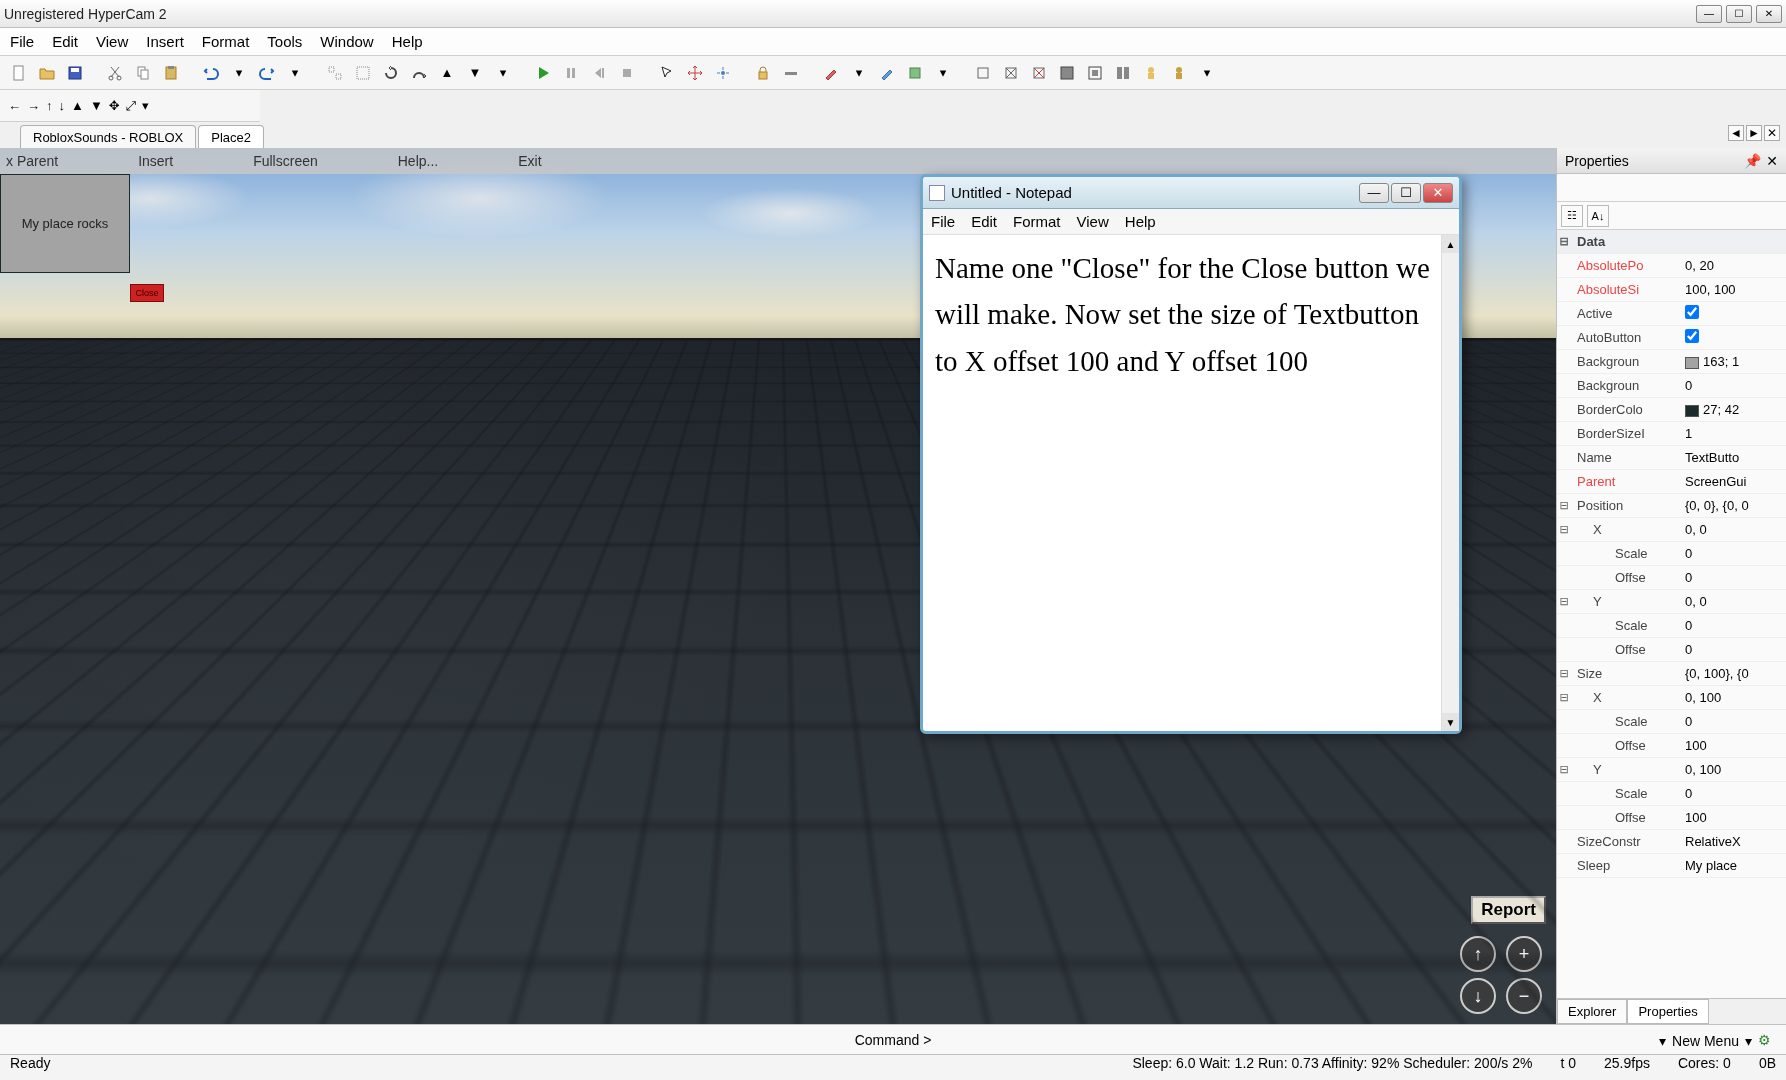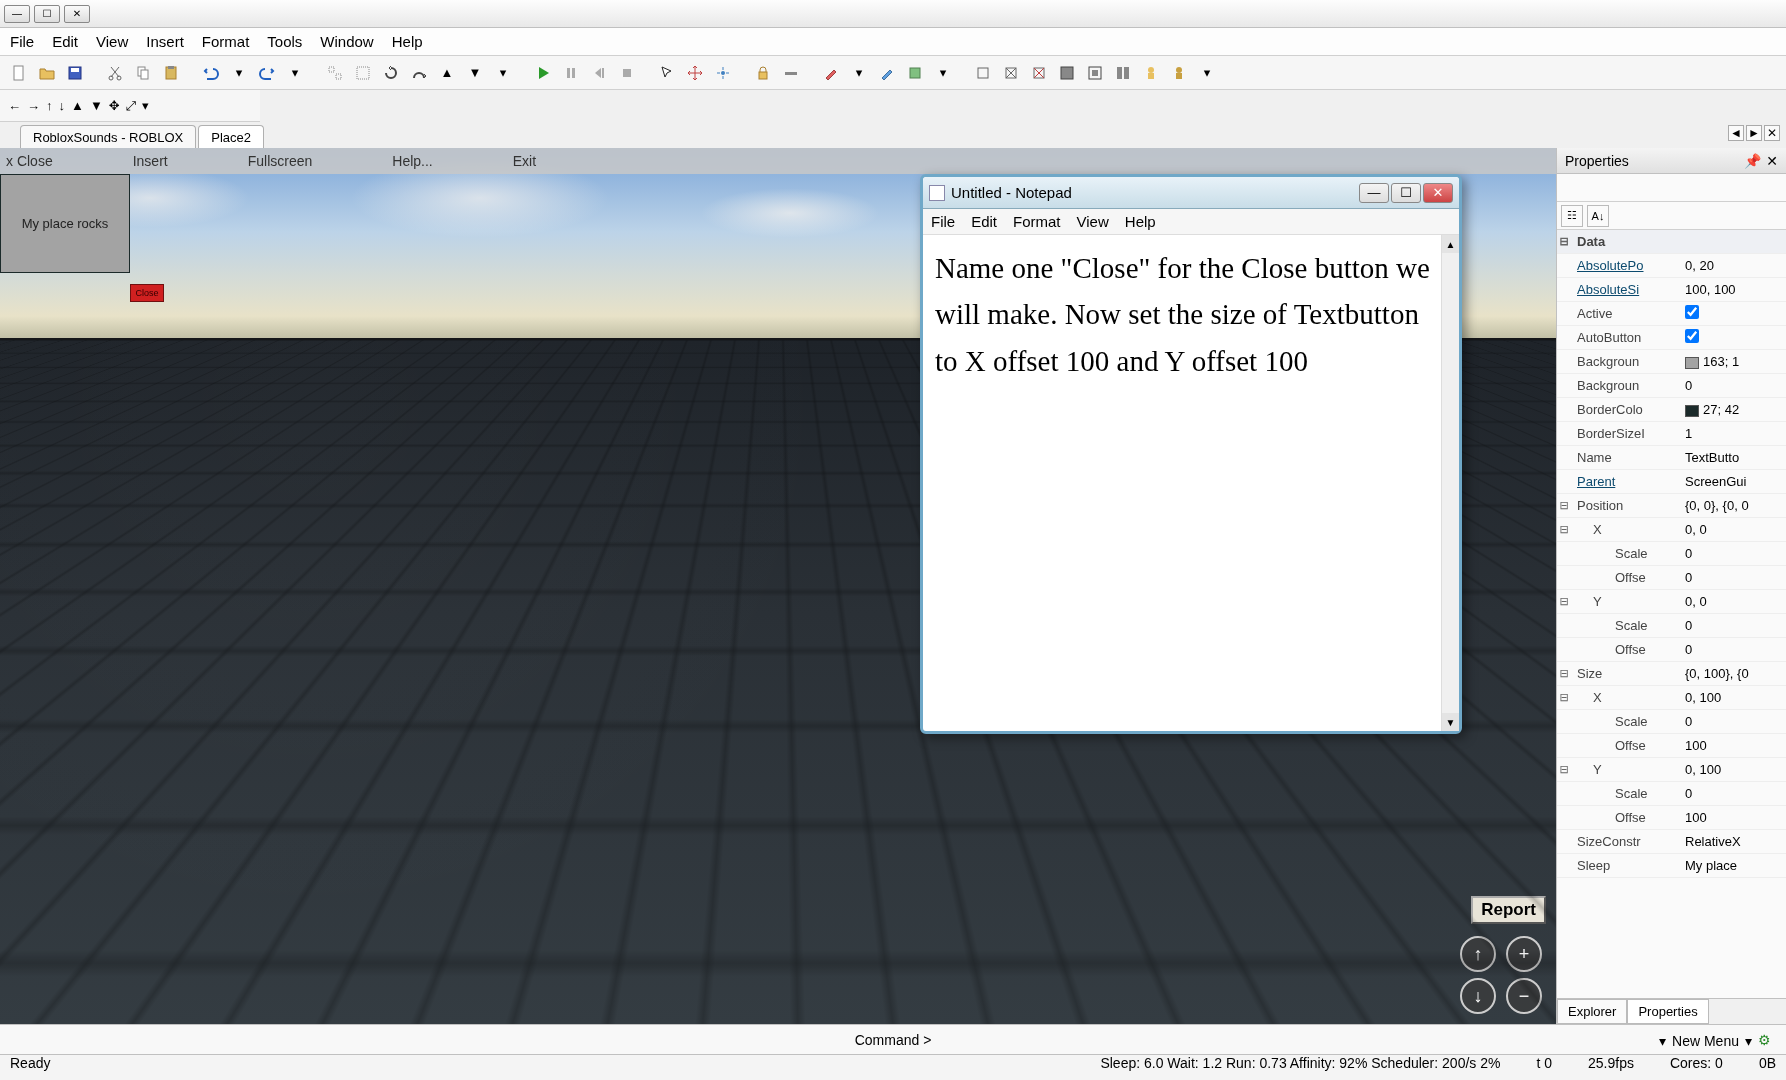--- a/index.html
+++ b/index.html
@@ -41,21 +41,21 @@
 .camera-ctrl .cbtn { width:36px; height:36px; border-radius:50%; background:rgba(60,60,60,0.7); border:2px solid #ccc; color:#fff; display:flex; align-items:center; justify-content:center; font-size:18px; cursor:pointer; }
 .report { position:absolute; right:10px; bottom:100px; background:#e8e4d8; border:2px outset #aaa; padding:2px 8px; font-weight:bold; font-size:17px; font-family:serif; }
 .props { width:230px; background:#fafafa; border-left:1px solid #c0c0c0; display:flex; flex-direction:column; }
 .props .phead { height:26px; background:linear-gradient(#f4f4f4,#e0e0e0); border-bottom:1px solid #c0c0c0; display:flex; align-items:center; padding:0 8px; font-size:14px; justify-content:space-between; }
 .props .pfilter { height:28px; border-bottom:1px solid #d0d0d0; }
 .props .psort { height:28px; border-bottom:1px solid #d0d0d0; display:flex; align-items:center; padding:0 4px; gap:4px; }
 .props .psort .sbtn { width:22px; height:22px; border:1px solid #bbb; display:flex; align-items:center; justify-content:center; font-size:11px; }
 .props .plist { flex:1; overflow-y:auto; font-size:13px; }
 .prow { display:flex; height:24px; align-items:center; border-bottom:1px solid #eee; }
 .prow .pk { width:110px; padding-left:6px; color:#444; overflow:hidden; white-space:nowrap; }
-.prow .pk.dim { color:#0c4a6e;text-decoration:underline; }
+.prow .pk.dim { color:#ef4444; }
 .prow .pv { flex:1; padding-left:4px; overflow:hidden; white-space:nowrap; }
 .prow .tree { width:14px; text-align:center; color:#666; cursor:pointer; font-size:11px; }
 .prow .swatch { display:inline-block; width:14px; height:12px; border:1px solid #555; vertical-align:middle; margin-right:4px; }
 .prow.cat { background:#eef0f4; font-weight:bold; }
 .prow.ind1 .pk { padding-left:22px; }
 .prow.ind2 .pk { padding-left:44px; }
 .ptabs { height:26px; background:#f0f0f0; border-top:1px solid #c0c0c0; display:flex; align-items:center;margin-top:36px; }
 .ptabs .pt { padding:4px 10px; border:1px solid #bbb; font-size:13px; cursor:pointer; background:#fafafa; }
 .ptabs .pt.active { background:#fff; }
 .notepad { position:absolute; left:920px; top:174px; width:542px; height:560px; border:3px solid #6fa8c8; border-radius:6px; box-shadow:4px 4px 12px rgba(0,0,0,0.4); background:#fff; display:flex; flex-direction:column; }
@@ -66,29 +66,30 @@
 .notepad .npbtns .b { width:30px; height:20px; border:1px solid #888; border-radius:3px; display:flex; align-items:center; justify-content:center; font-size:13px; cursor:pointer; }
 .notepad .npbtns .b.min { background:linear-gradient(#f4f4f4,#ddd); }
 .notepad .npbtns .b.max { background:linear-gradient(#f4f4f4,#ddd); }
 .notepad .npbtns .b.close { background:linear-gradient(#e88,#c44); color:#fff; }
 .notepad .npmenu { height:26px; display:flex; align-items:center; padding:0 8px; gap:16px; font-size:15px; border-bottom:1px solid #ddd; background:#f6f6f6; }
 .notepad .npbody { flex:1; padding:10px 12px; font-family:"Times New Roman",serif; font-size:29px; line-height:1.6; overflow-y:auto; position:relative; }
 .notepad .npscroll { position:absolute; right:0; top:58px; bottom:0; width:18px; background:#f0f0f0; border-left:1px solid #ddd; }
 .notepad .npscroll .ar { height:18px; background:#e4e4e4; display:flex; align-items:center; justify-content:center; font-size:10px; }
 .cmdbar { height:30px; background:#f8f8f8; border-top:1px solid #c0c0c0; display:flex; align-items:center; padding:0 10px; font-size:14px;justify-content:center; }
 .statusbar { height:26px; background:#f4f4f4; border-top:1px solid #c0c0c0; display:flex; align-items:flex-start; padding:0 10px; font-size:14px; justify-content:space-between; }
-.statusbar .right { display:flex; gap:36px; }
+.statusbar .right { display:flex; gap:28px; }
 .newmenu { position:absolute; right:10px; bottom:30px; display:flex; align-items:center; gap:6px; font-size:14px; }
 .newmenu .gear { width:18px; height:18px; color:#2a8a2a; }
 input[type=checkbox] { width:14px; height:14px; }
 </style>
 </head>
 <body>
 
 <div class="titlebar">
+  <span class="title">Unregistered HyperCam 2</span>
   <div class="winbtns">
     <div class="winbtn">—</div>
     <div class="winbtn">☐</div>
     <div class="winbtn">✕</div>
   </div>
 </div>
 
 <div class="menubar">
   <span>File</span>
   <span>Edit</span>
@@ -321,21 +322,21 @@
 
 <div class="mainrow">
   <div class="viewport">
     <div class="sky">
       <div class="cloud" style="left:50px;top:20px;width:200px;height:60px"></div>
       <div class="cloud" style="left:350px;top:10px;width:260px;height:80px"></div>
       <div class="cloud" style="left:700px;top:40px;width:180px;height:50px"></div>
     </div>
     <div class="terrain"></div>
     <div class="gametoolbar">
-      <span>x Close</span>
+      <span>x Parent</span>
       <span>Insert</span>
       <span>Fullscreen</span>
       <span>Help...</span>
       <span>Exit</span>
     </div>
     <div class="guibox">
       <span>My place rocks</span>
     </div>
     <div class="closebox">
       <span>Close</span>

